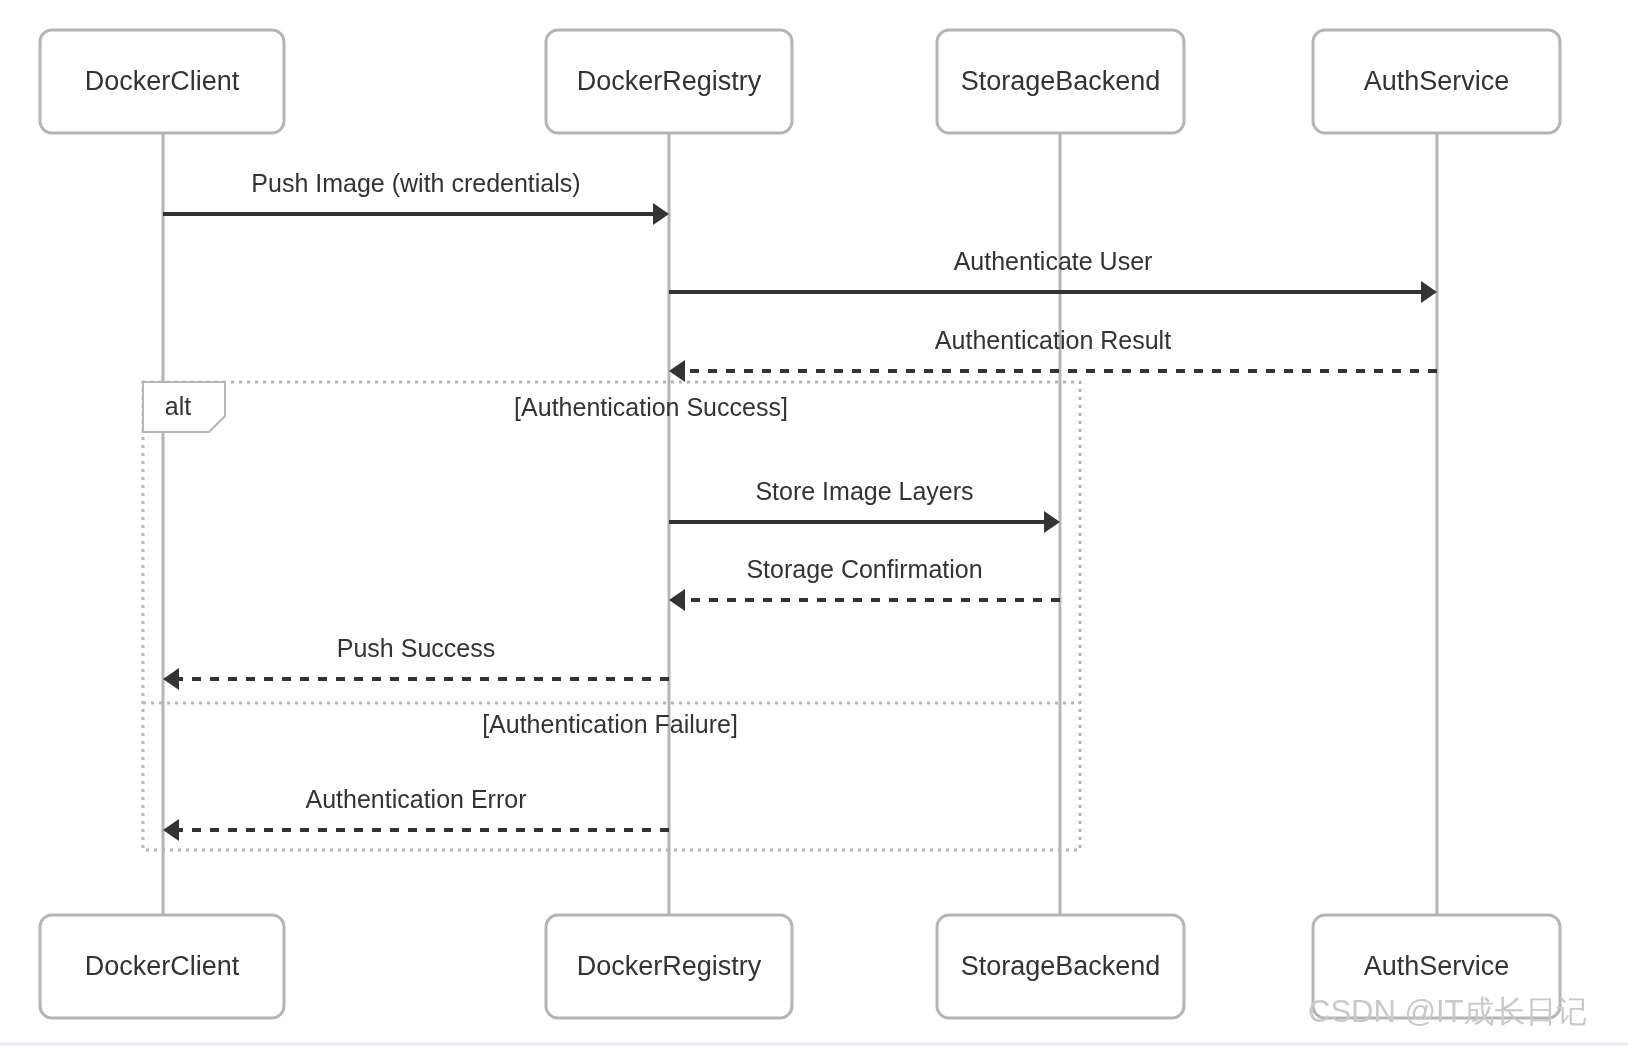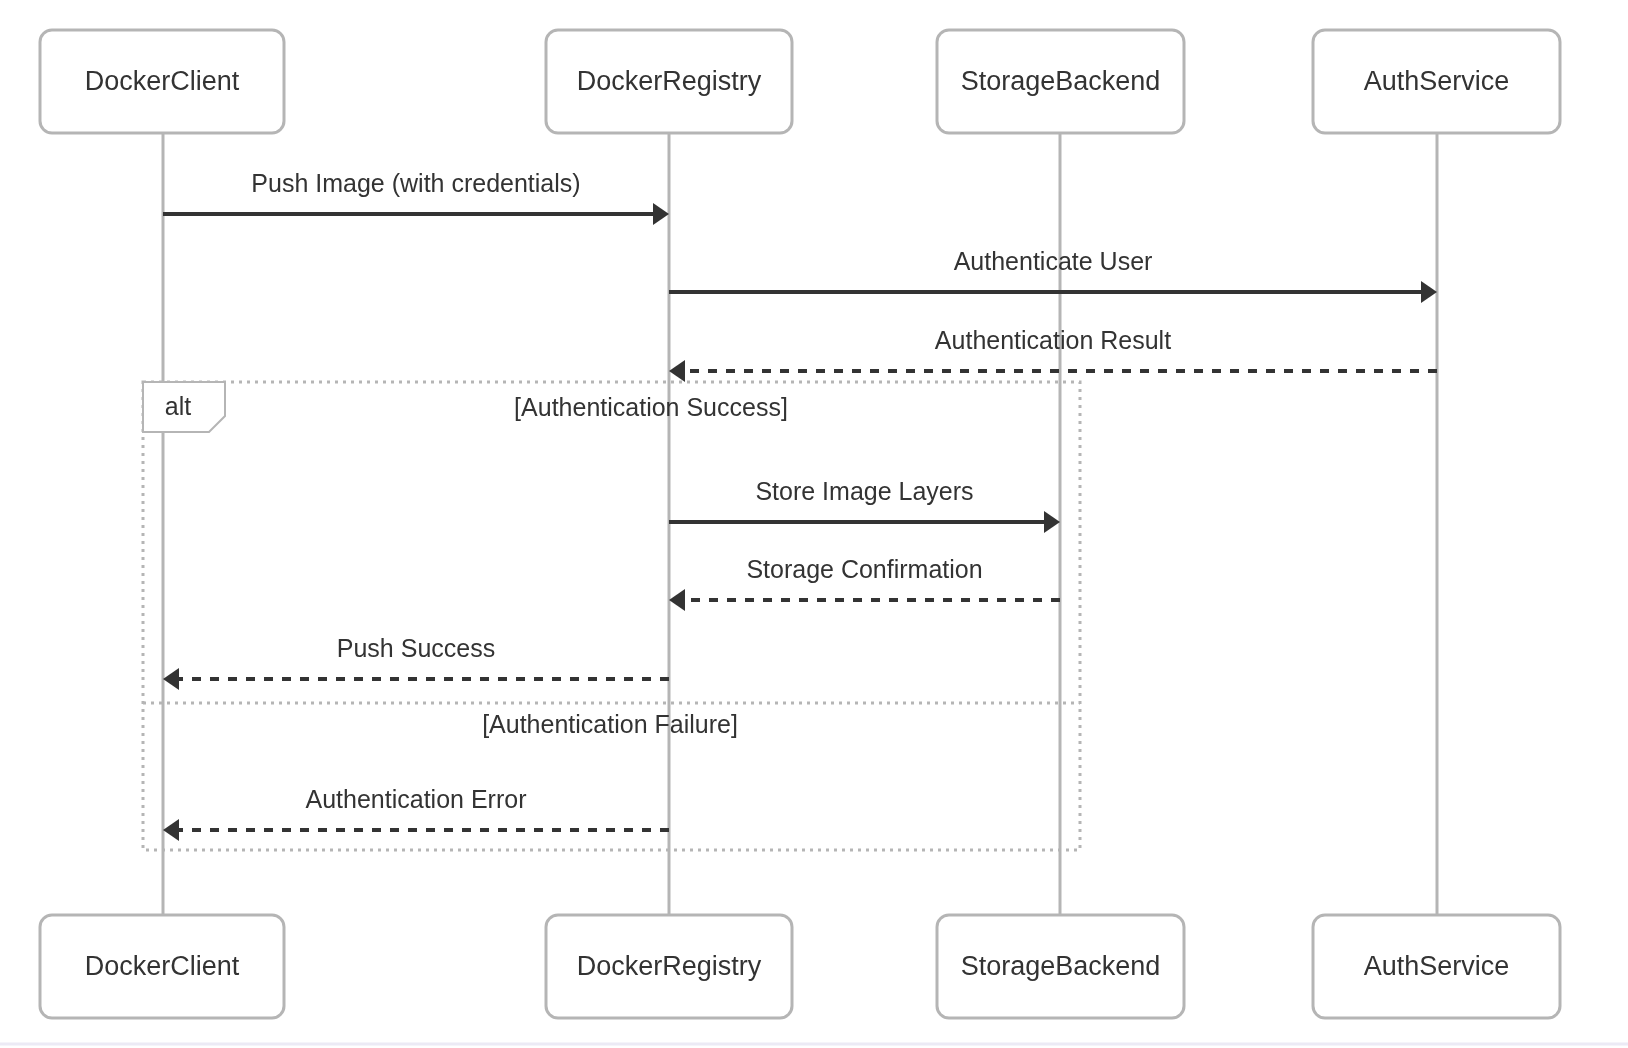--- a/index.html
+++ b/index.html
@@ -194,14 +194,15 @@
         <g>
           <rect x="1313" y="915" width="247" height="103" rx="12" ry="12" class="actor-box-rect"></rect>
           <text x="1436.5" y="967.5" class="actor-label">AuthService</text>
         </g>
       </g>
     <g id="layer-rule">
         <line x1="0" y1="1044" x2="1628" y2="1044" class="bottom-rule"></line>
       </g>
   </svg>
 
+  <div class="watermark-text" id="watermark" style="left: 1308px; top: 991px;">CSDN @IT成长日记</div>
 
 </div>
 
 </body></html>

